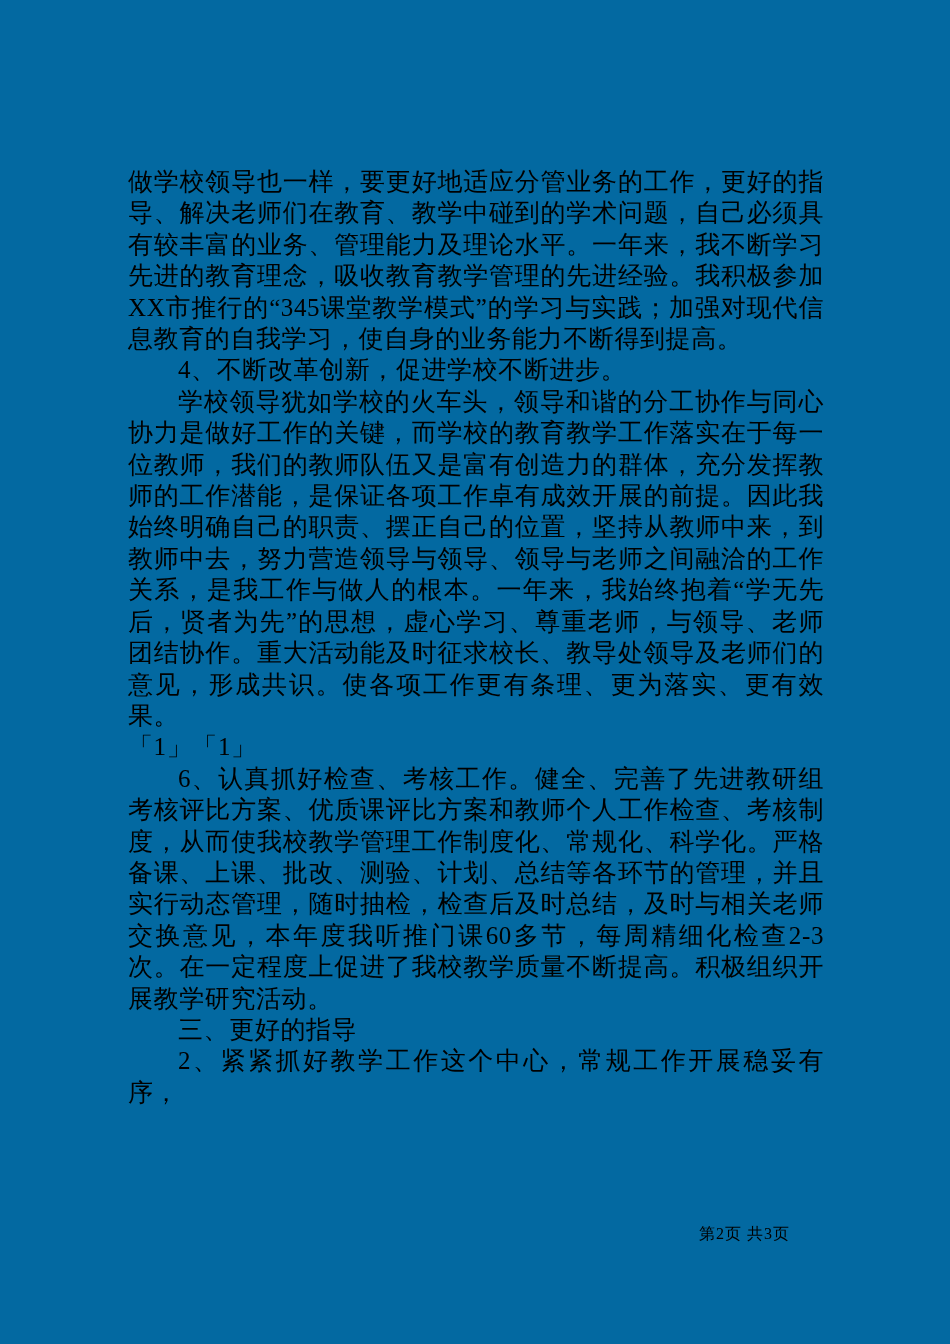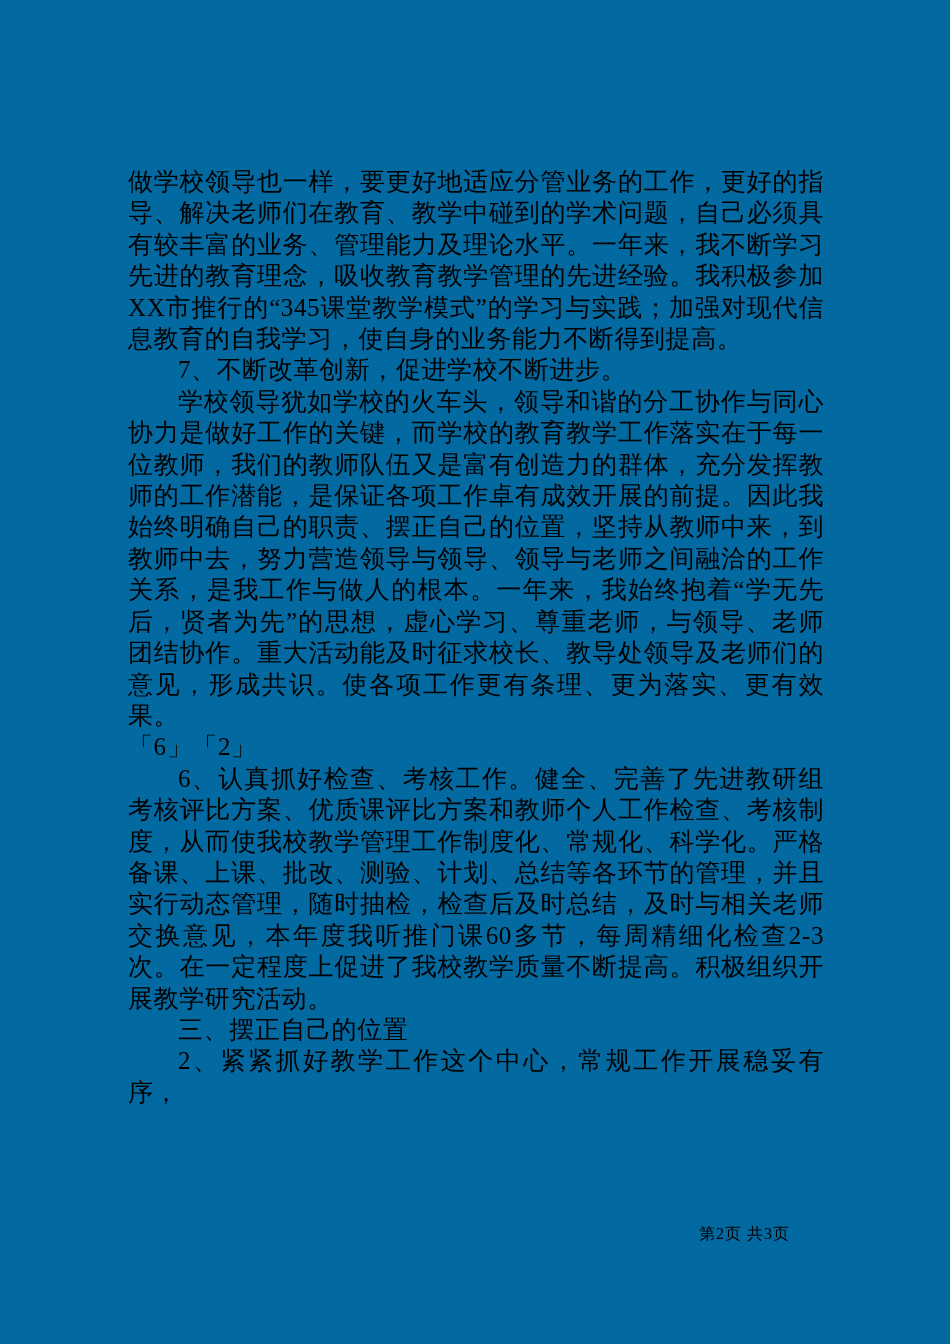--- a/index.html
+++ b/index.html
@@ -46,25 +46,25 @@
     color: #000000;
   }
 </style>
 </head>
 <body>
 
 <div class="page">
 
   <div class="content">
     <p class="para">做学校领导也一样，要更好地适应分管业务的工作，更好的指导、解决老师们在教育、教学中碰到的学术问题，自己必须具有较丰富的业务、管理能力及理论水平。一年来，我不断学习先进的教育理念，吸收教育教学管理的先进经验。我积极参加XX市推行的“345课堂教学模式”的学习与实践；加强对现代信息教育的自我学习，使自身的业务能力不断得到提高。</p>
-    <p class="para indent">7、不断改革创新，促进学校不断进步。</p>
+    <p class="para indent">4、不断改革创新，促进学校不断进步。</p>
     <p class="para indent">学校领导犹如学校的火车头，领导和谐的分工协作与同心协力是做好工作的关键，而学校的教育教学工作落实在于每一位教师，我们的教师队伍又是富有创造力的群体，充分发挥教师的工作潜能，是保证各项工作卓有成效开展的前提。因此我始终明确自己的职责、摆正自己的位置，坚持从教师中来，到教师中去，努力营造领导与领导、领导与老师之间融洽的工作关系，是我工作与做人的根本。一年来，我始终抱着“学无先后，贤者为先”的思想，虚心学习、尊重老师，与领导、老师团结协作。重大活动能及时征求校长、教导处领导及老师们的意见，形成共识。使各项工作更有条理、更为落实、更有效果。</p>
-    <p class="para">「6」「2」</p>
+    <p class="para">「1」「1」</p>
     <p class="para indent">6、认真抓好检查、考核工作。健全、完善了先进教研组考核评比方案、优质课评比方案和教师个人工作检查、考核制度，从而使我校教学管理工作制度化、常规化、科学化。严格备课、上课、批改、测验、计划、总结等各环节的管理，并且实行动态管理，随时抽检，检查后及时总结，及时与相关老师交换意见，本年度我听推门课60多节，每周精细化检查2-3次。在一定程度上促进了我校教学质量不断提高。积极组织开展教学研究活动。</p>
-    <p class="para indent">三、摆正自己的位置</p>
+    <p class="para indent">三、更好的指导</p>
     <p class="para indent">2、紧紧抓好教学工作这个中心，常规工作开展稳妥有序，</p>
   </div>
 
   <div class="footer">
     <span>第2页 共3页</span>
   </div>
 
 </div>
 
 </body></html>

